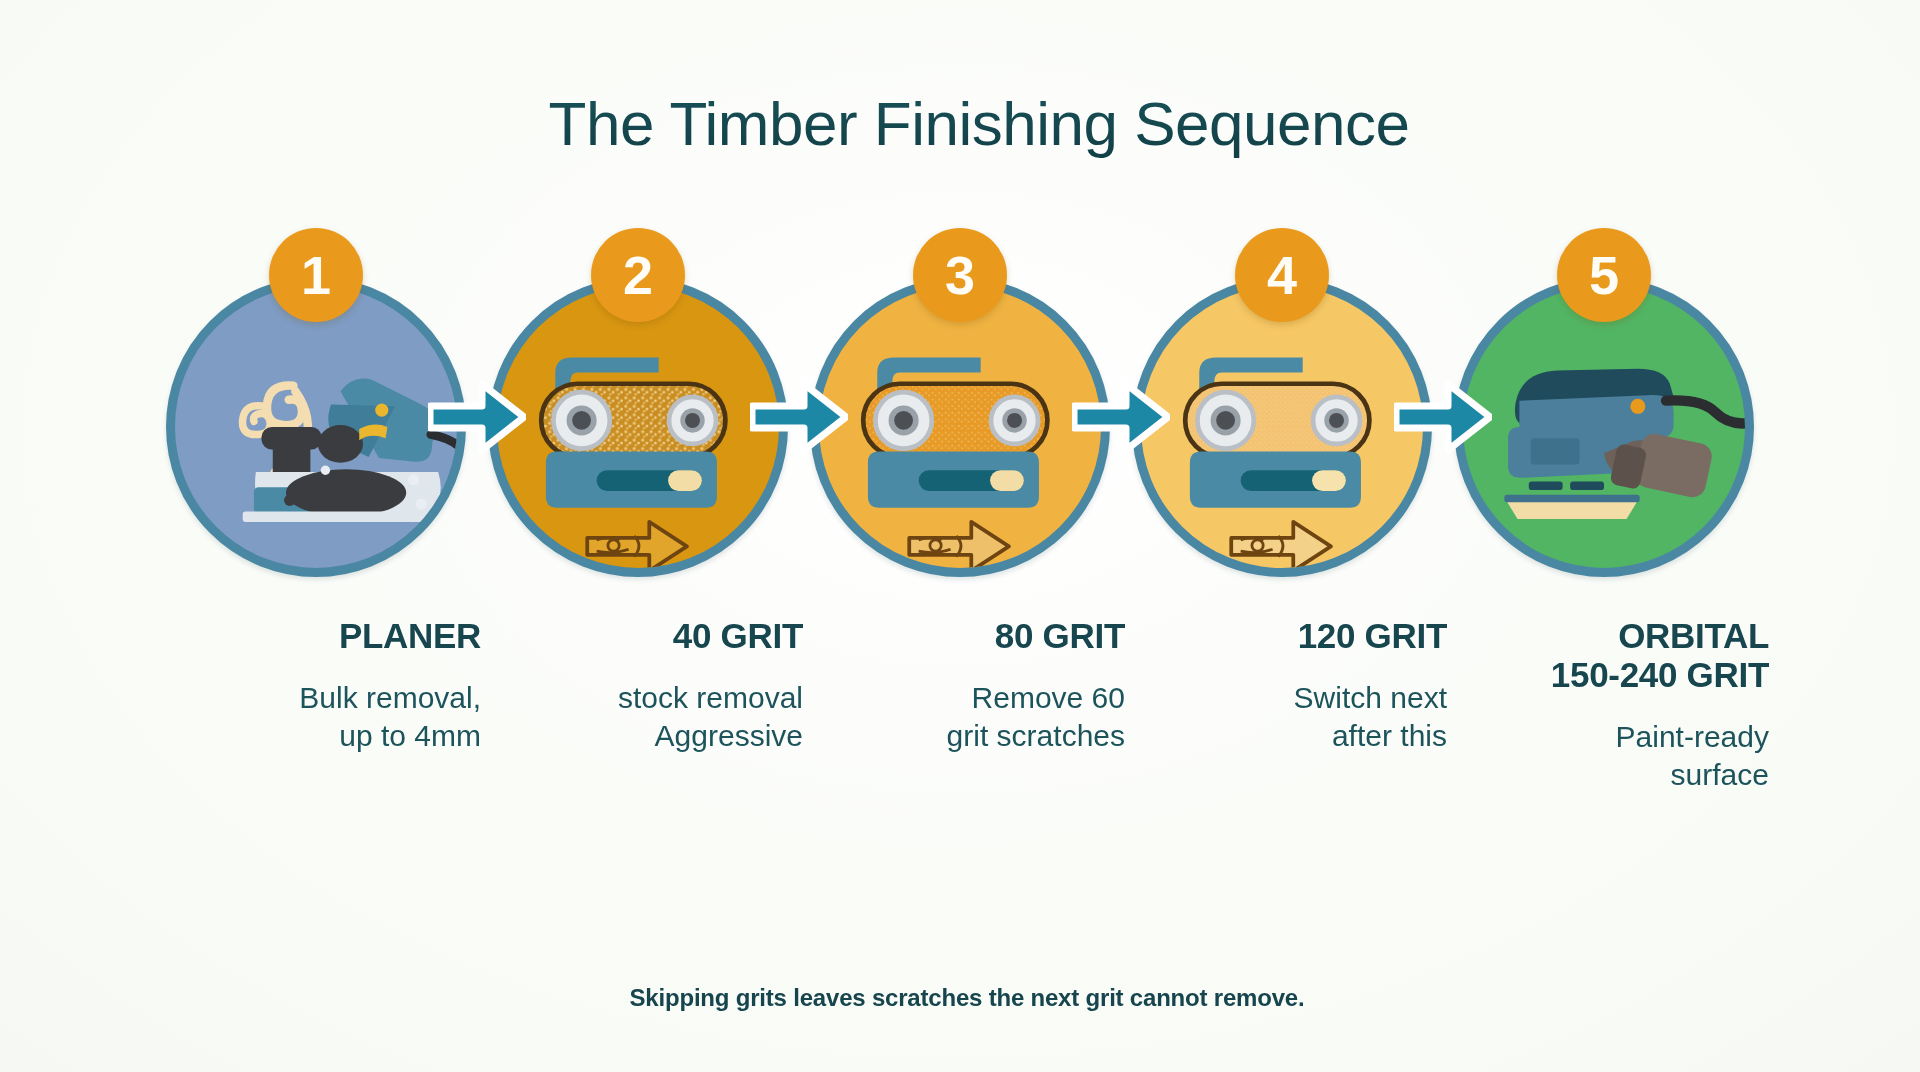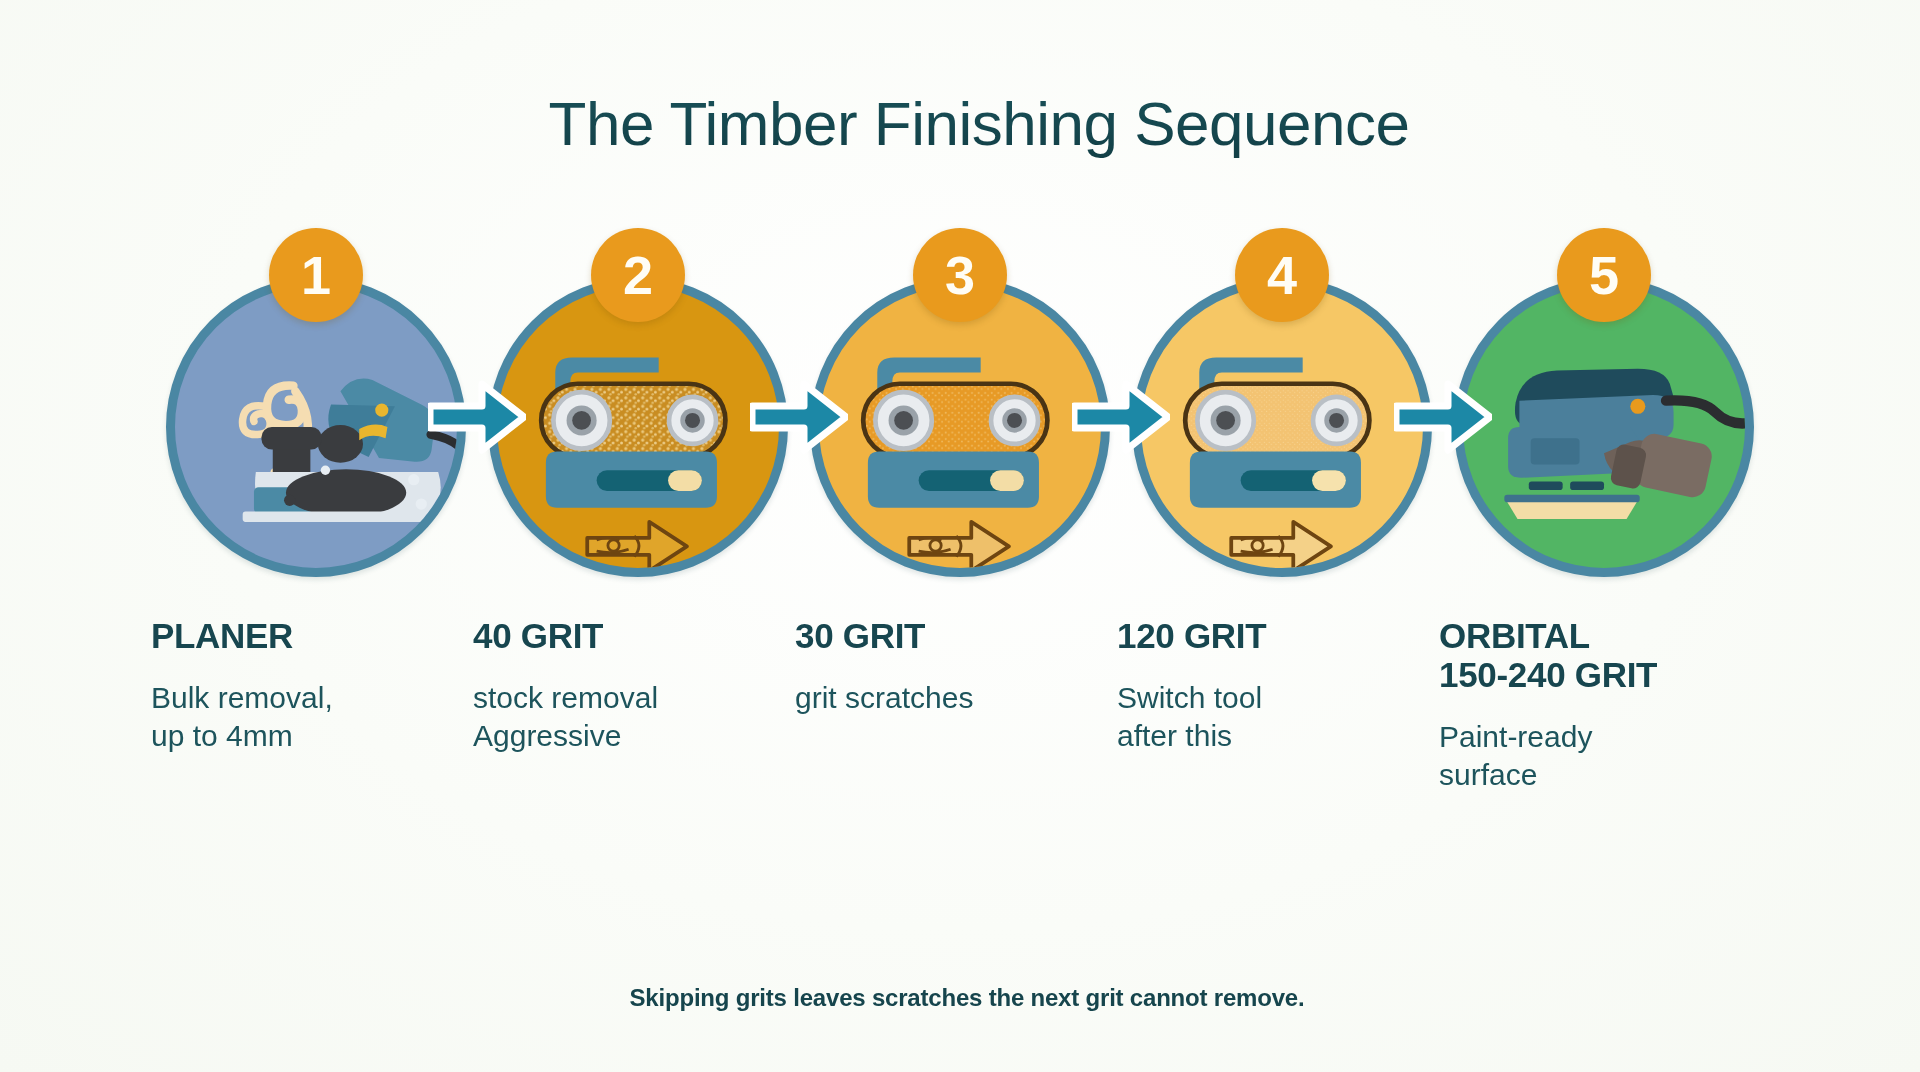--- a/index.html
+++ b/index.html
@@ -69,21 +69,21 @@
     z-index:7;
   }
   .arrow{
     position:absolute;
     left:-49px;top:108px;
     width:98px;height:74px;
   }
 
   
   .caption{
-    margin-top:34px;width:330px;text-align:left;
+    margin-top:34px;width:330px;text-align:right;
   }
   .cap-title{
     font-size:35px;font-weight:bold;color:#17464f;
     letter-spacing:-0.3px;line-height:1.12;
   }
   .cap-sub{
     margin-top:24px;
     font-size:30px;color:#1d545c;line-height:1.26;font-weight:400;
   }
 
@@ -233,22 +233,23 @@
               <path d="M106 270 q14 -5 24 1" fill="none" stroke="#6e4511" stroke-width="3"></path>
               <path d="M106 282 q18 4 34 -2" fill="none" stroke="#6e4511" stroke-width="3"></path>
               <circle cx="124" cy="276" r="6" fill="none" stroke="#6e4511" stroke-width="3"></circle>
               <path d="M146 266 q10 10 0 22" fill="none" stroke="#6e4511" stroke-width="3"></path>
             </g>
           </svg>
         </div>
         <div class="badge">3</div>
       </div>
       <div class="caption">
-        <div class="cap-title">30 GRIT</div>
-        <div class="cap-sub">
+        <div class="cap-title">80 GRIT</div>
+        <div class="cap-sub">
+          <div>Remove 60</div>
           <div>grit scratches</div>
         </div>
       </div>
     </div>
 
     <div class="connector">
       <svg class="arrow" viewBox="0 0 98 74">
         <path d="M2 26 h52 v-22 l42 33 -42 33 v-22 h-52 z" fill="#1c88a6" stroke="#ffffff" stroke-width="7" stroke-linejoin="round"></path>
       </svg>
     </div>
@@ -282,21 +283,21 @@
               <circle cx="124" cy="276" r="6" fill="none" stroke="#6e4511" stroke-width="3"></circle>
               <path d="M146 266 q10 10 0 22" fill="none" stroke="#6e4511" stroke-width="3"></path>
             </g>
           </svg>
         </div>
         <div class="badge">4</div>
       </div>
       <div class="caption">
         <div class="cap-title">120 GRIT</div>
         <div class="cap-sub">
-          <div>Switch tool</div>
+          <div>Switch next</div>
           <div>after this</div>
         </div>
       </div>
     </div>
 
     <div class="connector">
       <svg class="arrow" viewBox="0 0 98 74">
         <path d="M2 26 h52 v-22 l42 33 -42 33 v-22 h-52 z" fill="#1c88a6" stroke="#ffffff" stroke-width="7" stroke-linejoin="round"></path>
       </svg>
     </div>

